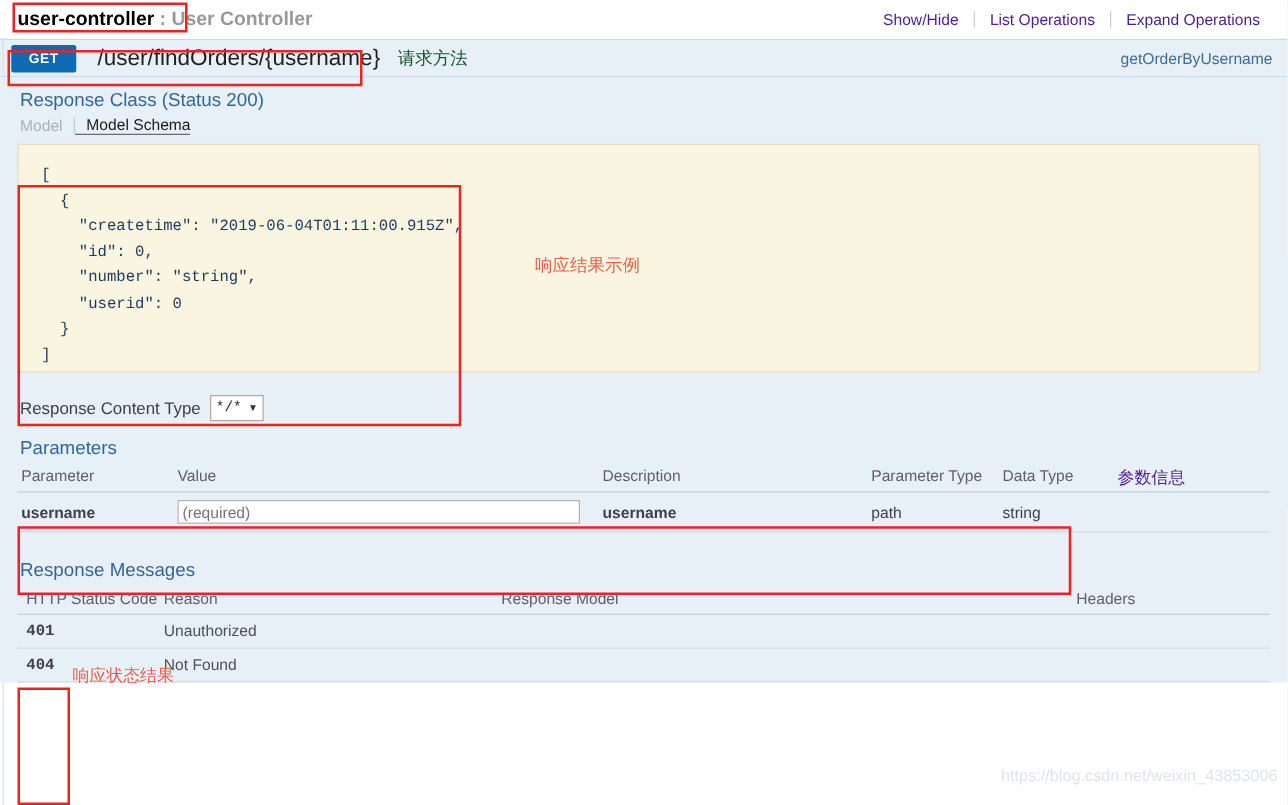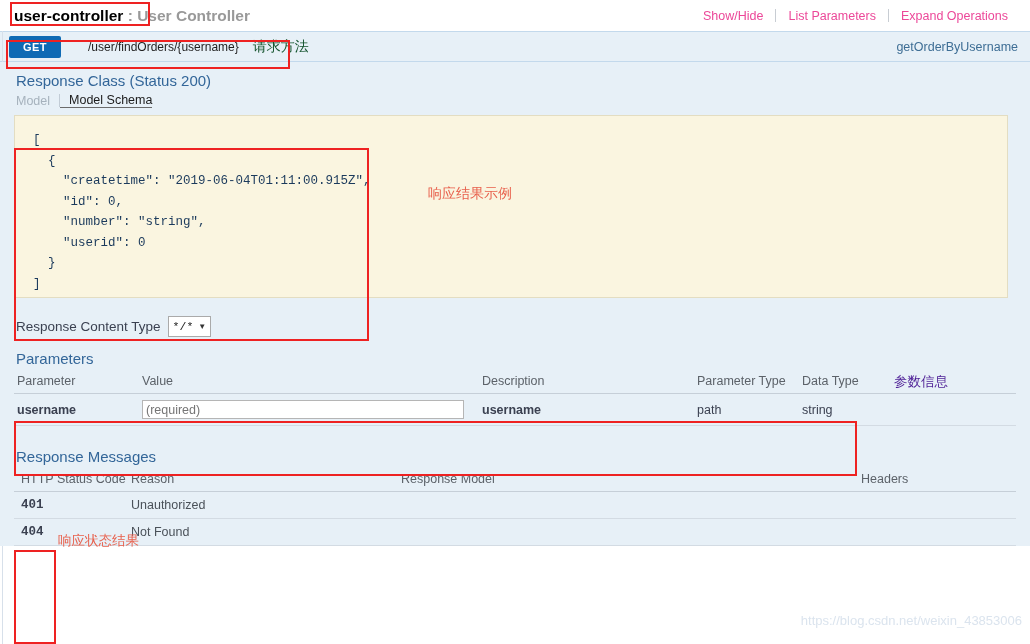--- a/index.html
+++ b/index.html
@@ -36,21 +36,21 @@
   }
   .resource-title .rname {
     color: #000000;
     font-weight: bold;
   }
   .head-links {
     margin-left: auto;
     display: flex;
     align-items: center;
     font-size: 12.5px;
-    color: #ec4899;
+    color: #4c1d95;
   }
   .head-links span.lnk {
     padding: 0 12px;
     cursor: pointer;
     white-space: nowrap;
   }
   .head-links .divider {
     width: 1px;
     height: 13px;
     background: #c8cdd3;
@@ -76,23 +76,23 @@
     font-weight: bold;
     letter-spacing: .4px;
     width: 52px;
     height: 22px;
     line-height: 22px;
     text-align: center;
     border-radius: 2px;
     flex: none;
   }
   .op-path {
-    font-size: 12px;
+    font-size: 18px;
     color: #1f1f1f;
-    padding-left: 27px;
+    padding-left: 17px;
     white-space: nowrap;
   }
   .anno-inline {
     color: #14532d;
     font-size: 14px;
     padding-left: 14px;
     white-space: nowrap;
   }
   .op-nick {
     margin-left: auto;
@@ -153,21 +153,21 @@
     line-height: 20.5px;
     padding: 14px 0 14px 18px;
     height: 183px;
     box-sizing: border-box;
     white-space: pre;
     overflow: hidden;
   }
   .anno-code {
     position: absolute;
     left: 414px;
-    top: 70px;
+    top: 89px;
     color: #e8604c;
     font-size: 14px;
   }
 
   
   .content-type-row {
     display: flex;
     align-items: center;
     margin: 18px 0 0 2px;
     font-size: 13.5px;
@@ -289,21 +289,21 @@
 
 <div class="side-rule"></div>
 
 <div class="resource-head">
   <div class="resource-title">
     <span class="rname">user-controller</span><span> : </span><span>User Controller</span>
   </div>
   <div class="head-links">
     <span class="lnk">Show/Hide</span>
     <span class="divider"></span>
-    <span class="lnk">List Parameters</span>
+    <span class="lnk">List Operations</span>
     <span class="divider"></span>
     <span class="lnk">Expand Operations</span>
   </div>
 </div>
 
 <div class="operation">
   <div class="op-bar">
     <div class="http-method">GET</div>
     <div class="op-path">/user/findOrders/{username}</div>
     <div class="anno-inline">请求方法</div>

